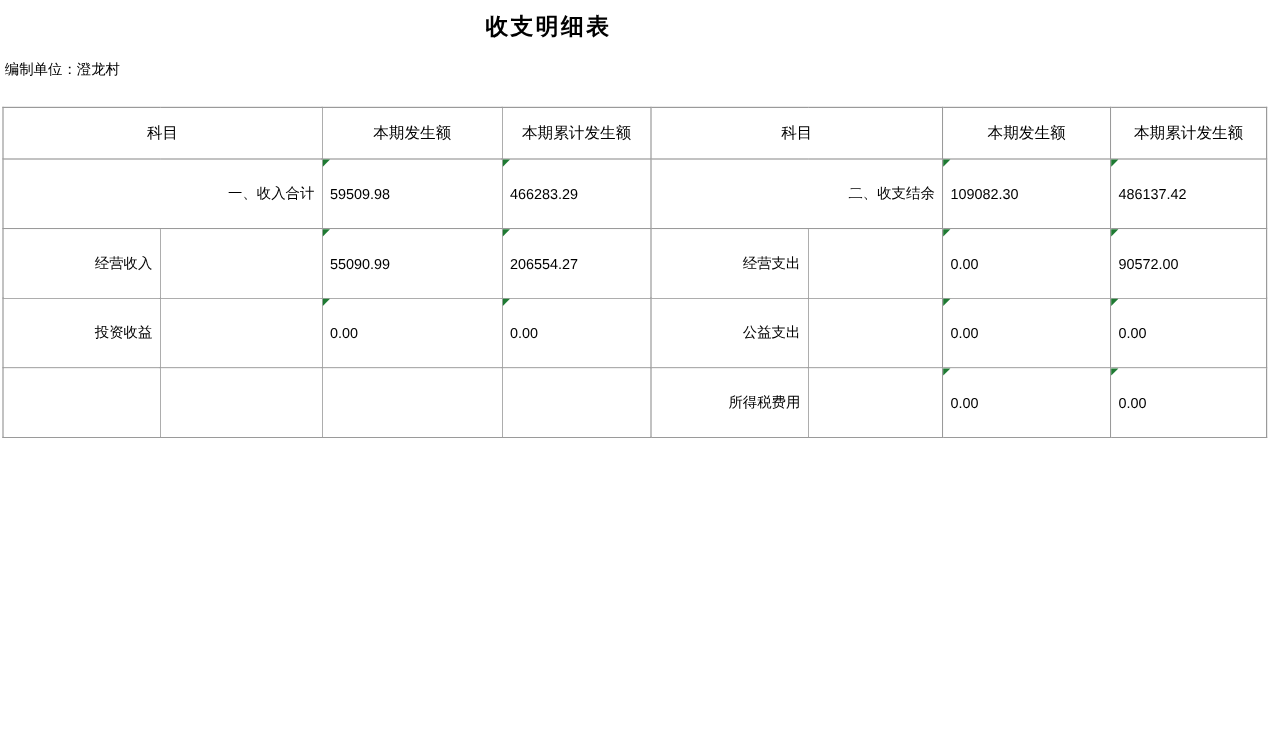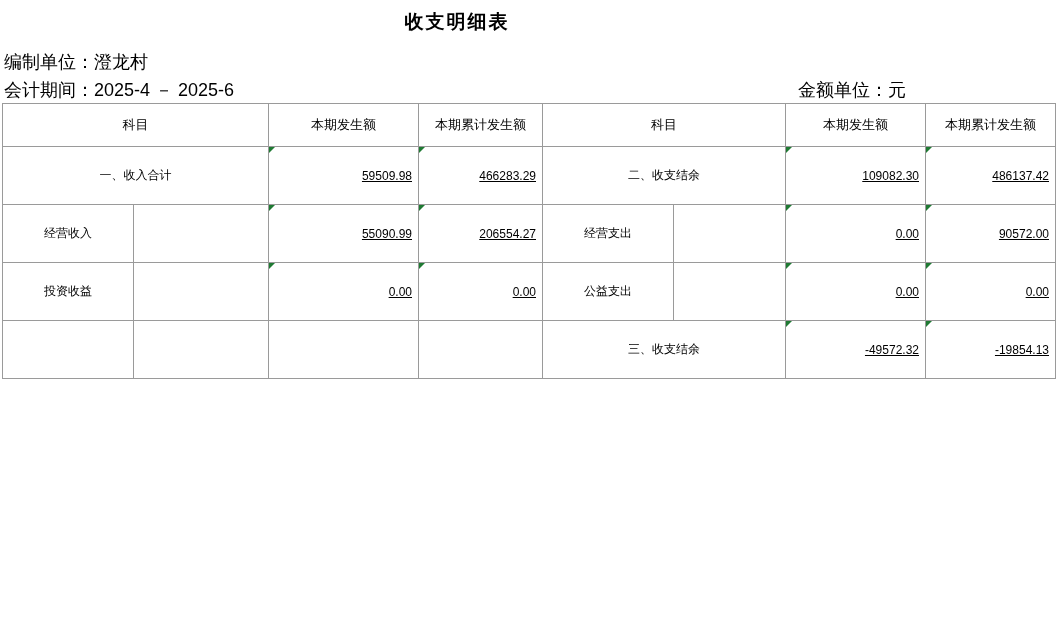--- a/index.html
+++ b/index.html
@@ -26,65 +26,63 @@
     font-family: "DejaVu Serif", "Liberation Serif", serif;
     font-size: 19px;
     font-weight: bold;
     letter-spacing: 2px;
     padding-top: 9px;
     padding-bottom: 2px;
   }
   .meta-row {
     position: relative;
     height: 22px;
-    font-size: 18px;
+    font-size: 12px;
     padding: 0 8px;
   }
   .meta-left {
     position: absolute;
     left: 4px;
     top: 3px;
     white-space: nowrap;
   }
   .meta-right {
     position: absolute;
     right: 8px;
     top: 3px;
     white-space: nowrap;
   }
   .meta-row-1 { margin-top: 10px; }
   .meta-row-2 { margin-top: 6px; }
 
   table.sheet {
     border-collapse: collapse;
     width: 1053px;
-    margin: 6px 0 0 2px;
+    margin: 20px 0 0 2px;
     table-layout: fixed;
   }
   table.sheet td, table.sheet th {
     border: 1px solid #9a9a9a;
     font-weight: normal;
     font-size: 12px;
     padding: 0 6px;
     height: 57px;
     vertical-align: middle;
     position: relative;
     background: #ffffff;
   }
   table.sheet th {
     height: 42px;
     text-align: center;
     font-size: 13px;
   }
   td.num {
-    text-align: right;
-    text-decoration: underline;
   }
   td.txt {
-    text-align: center;
+    text-align: right;
   }
   .mark::before {
     content: "";
     position: absolute;
     top: 0;
     left: 0;
     width: 0;
     height: 0;
     border-top: 6px solid #1f7a33;
     border-right: 6px solid transparent;
@@ -102,24 +100,20 @@
 <body>
 
 <div class="page">
 
   <div class="title">收支明细表</div>
 
   <div class="meta-row meta-row-1">
     <span class="meta-left">编制单位：澄龙村</span>
   </div>
 
-  <div class="meta-row meta-row-2">
-    <span class="meta-left">会计期间：2025-4 － 2025-6</span>
-    <span class="meta-right">金额单位：元</span>
-  </div>
 
   <table class="sheet">
     <colgroup>
       <col class="col-a">
         <col class="col-a2">
         <col class="col-b">
         <col class="col-c">
       <col class="col-d">
         <col class="col-d2">
         <col class="col-e">
@@ -164,26 +158,27 @@
         <td class="num mark">0.00</td>
         <td class="txt">公益支出</td>
         <td class="txt"></td>
         <td class="num mark">0.00</td>
         <td class="num mark">0.00</td>
       </tr>
 
 
 
 
-
       <tr>
         <td class="txt"></td>
         <td class="txt"></td>
         <td class="num"></td>
         <td class="num"></td>
-        <td class="txt" colspan="2">三、收支结余</td>
-        <td class="num mark">-49572.32</td>
-        <td class="num mark">-19854.13</td>
+        <td class="txt">所得税费用</td>
+        <td class="txt"></td>
+        <td class="num mark">0.00</td>
+        <td class="num mark">0.00</td>
       </tr>
+
 
     </tbody>
   </table>
 </div>
 
 </body></html>

